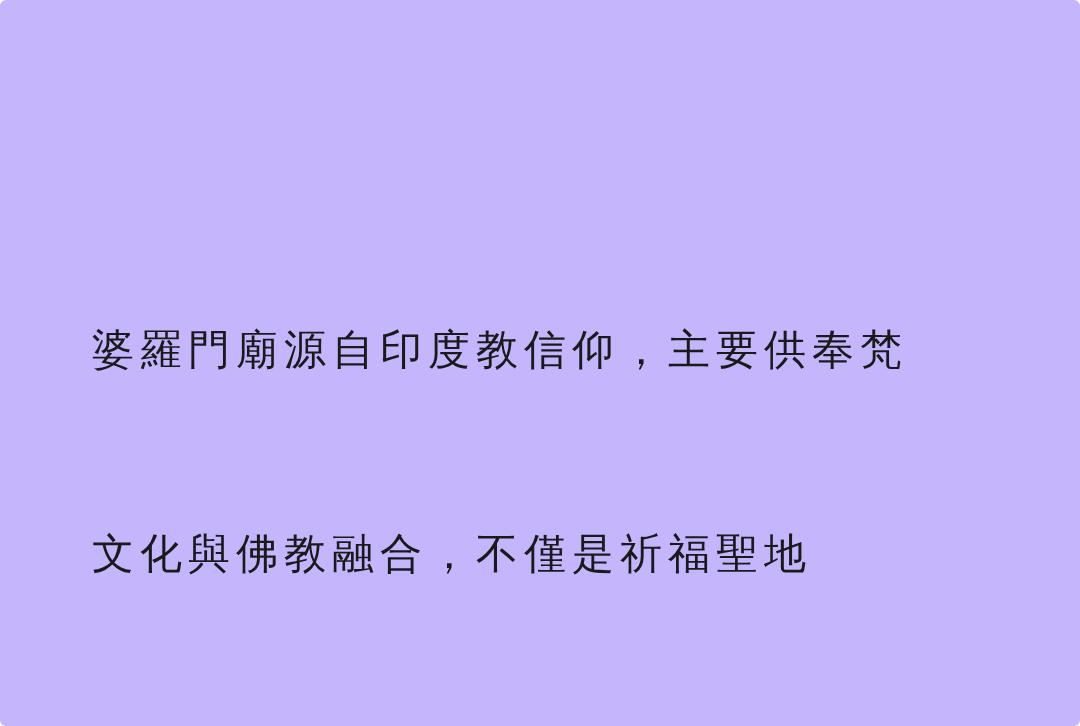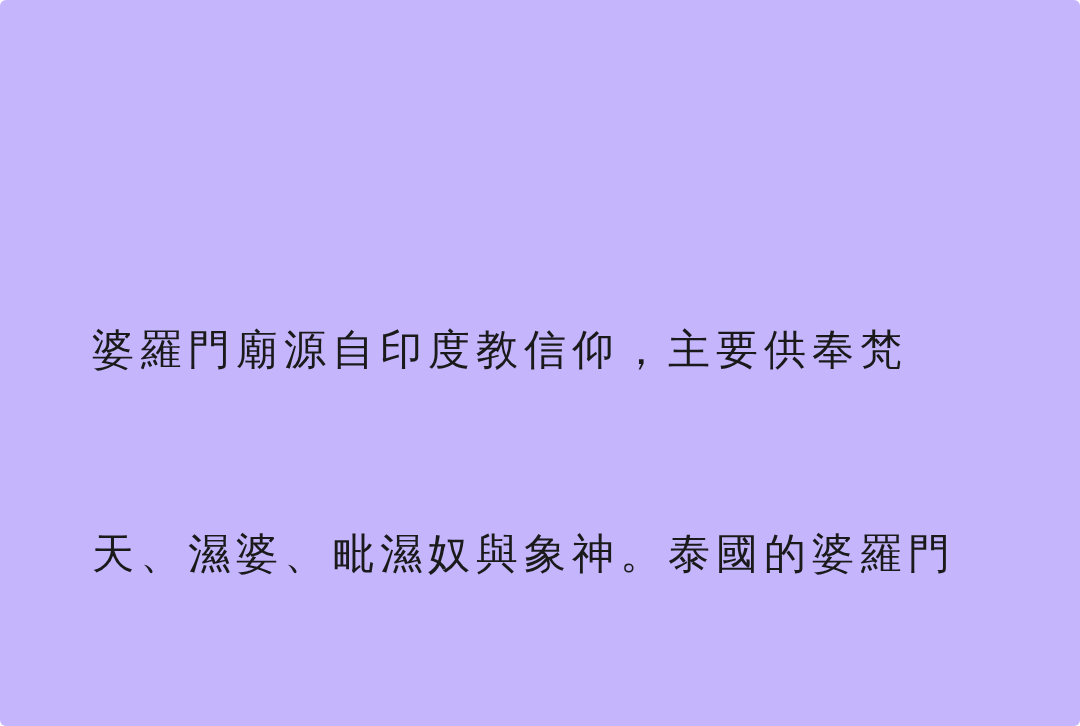--- a/index.html
+++ b/index.html
@@ -31,19 +31,18 @@
     height: 68px;
   }
 </style>
 </head>
 <body>
 
 <div class="page" lang="zh-Hant">
   <div class="doc">
     <div class="para">
       <div class="line">婆羅門廟源自印度教信仰，主要供奉梵</div>
-      <div class="line">天、濕婆、毗濕奴與象神。泰國的婆羅門</div>
       <div class="line">文化與佛教融合，不僅是祈福聖地</div>
       
     </div>
     
   </div>
 </div>
 
 </body></html>

